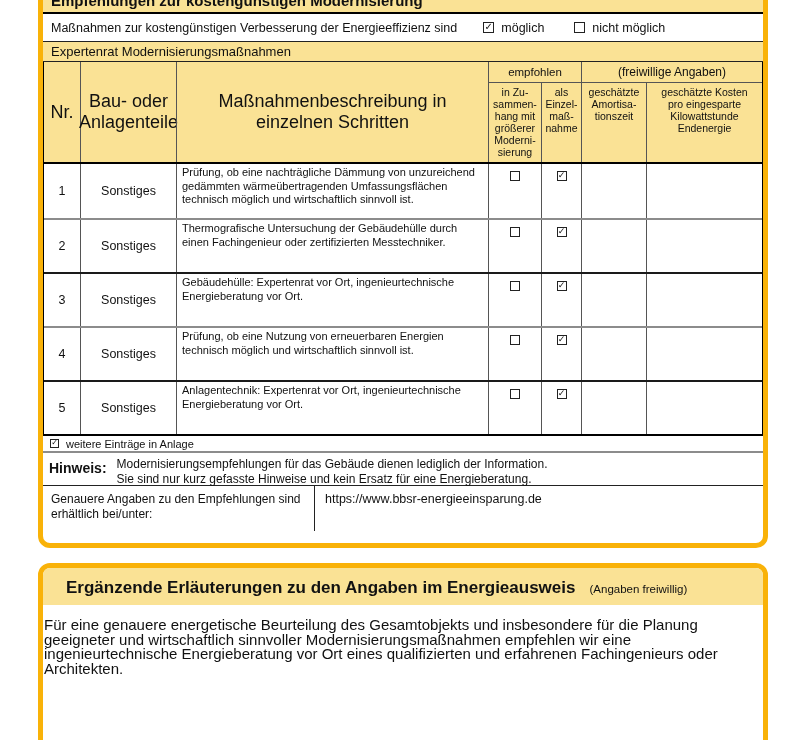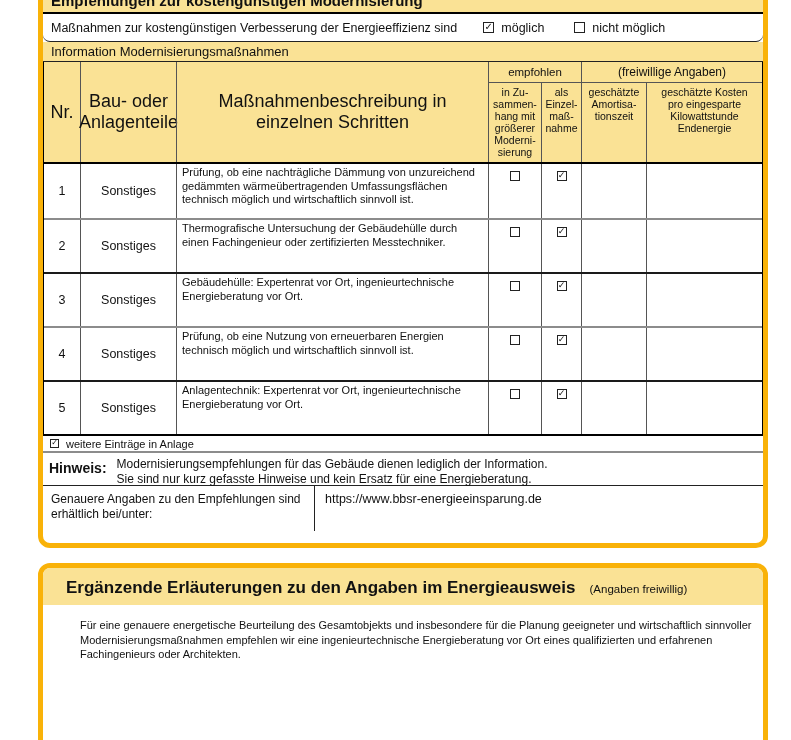--- a/index.html
+++ b/index.html
@@ -9,21 +9,21 @@
 
   .panel { position:absolute; left:38px; width:730px; border:5px solid var(--orange);
            border-radius:12px; background:#fff; overflow:hidden; }
   .panel1 { top:-22px; height:570px; }
   .panel2 { top:563px; height:300px; }
 
   
   .title-row { height:31px; background:var(--yellow); display:flex; align-items:flex-end;
                padding:0 8px 3px; font-size:15px; font-weight:bold; border-bottom:2px solid #000; }
   .measures-row { height:28px; background:#fff; display:flex; align-items:center;
-                  padding:0 8px; font-size:12.5px; border-bottom:1.5px solid #222;border-radius:7px; }
+                  padding:0 8px; font-size:12.5px; border-bottom:1.5px solid #222; }
   .section-row { height:20px; background:var(--yellow); display:flex; align-items:center;
                  padding:0 8px; font-size:13px; border-bottom:1.5px solid #222; }
 
   .cb { display:inline-flex; align-items:center; justify-content:center; width:11px; height:11px;
         border:1.5px solid #222; background:#fff; font-size:10px; line-height:1; flex:none; cursor:pointer; }
   .cb.small { width:10px; height:10px; font-size:9px; }
   .cb.tiny { width:9px; height:9px; font-size:8px; }
   .cb.checked::after { content:"✓"; font-weight:bold; margin-top:-1px; }
 
   .mtable { border-left:1.5px solid #000; border-right:1.5px solid #000; border-bottom:2px solid #000; }
@@ -58,40 +58,40 @@
   .genauere-left { width:272px; flex:none; padding:6px 8px; font-size:12px; line-height:15px;
                    border-right:1.5px solid #222; }
   .genauere-right { flex:1; padding:6px 10px; font-size:12.5px; }
   .genauere-right a { color:#111; text-decoration:none; }
 
   
   .p2-head { height:37px; background:var(--yellow); display:flex; align-items:baseline;
              padding:10px 10px 0; }
   .p2-title { font-size:17px; font-weight:bold;margin-left:13px; }
   .p2-suffix { font-size:11.5px; margin-left:14px; }
-  .p2-body { padding:13px 1px; font-size:11px; line-height:14.6px; max-width:712px; background:#fff;margin-left:36px; }
+  .p2-body { padding:13px 1px; font-size:15px; line-height:14.6px; max-width:712px; background:#fff; }
 </style>
 </head>
 <body>
 
 <div class="page">
 
   <div class="panel panel1">
 
     <div class="title-row">Empfehlungen zur kostengünstigen Modernisierung</div>
 
     <div class="measures-row">
       <span>Maßnahmen zur kostengünstigen Verbesserung der Energieeffizienz sind</span>
       <span class="cb checked" style="margin-left:26px"></span>
       <span style="margin-left:7px">möglich</span>
       <span class="cb" style="margin-left:30px"></span>
       <span style="margin-left:7px">nicht möglich</span>
     </div>
 
-    <div class="section-row">Information Modernisierungsmaßnahmen</div>
+    <div class="section-row">Expertenrat Modernisierungsmaßnahmen</div>
 
     <div class="mtable">
       <div class="mhead">
         <div class="hc h-nr">Nr.</div>
         <div class="hc h-part">Bau- oder
 Anlagenteile</div>
         <div class="hc h-desc">Maßnahmenbeschreibung in
 einzelnen Schritten</div>
         <div class="hc h-grpA">empfohlen</div>
         <div class="hc h-grpB">(freiwillige Angaben)</div>

